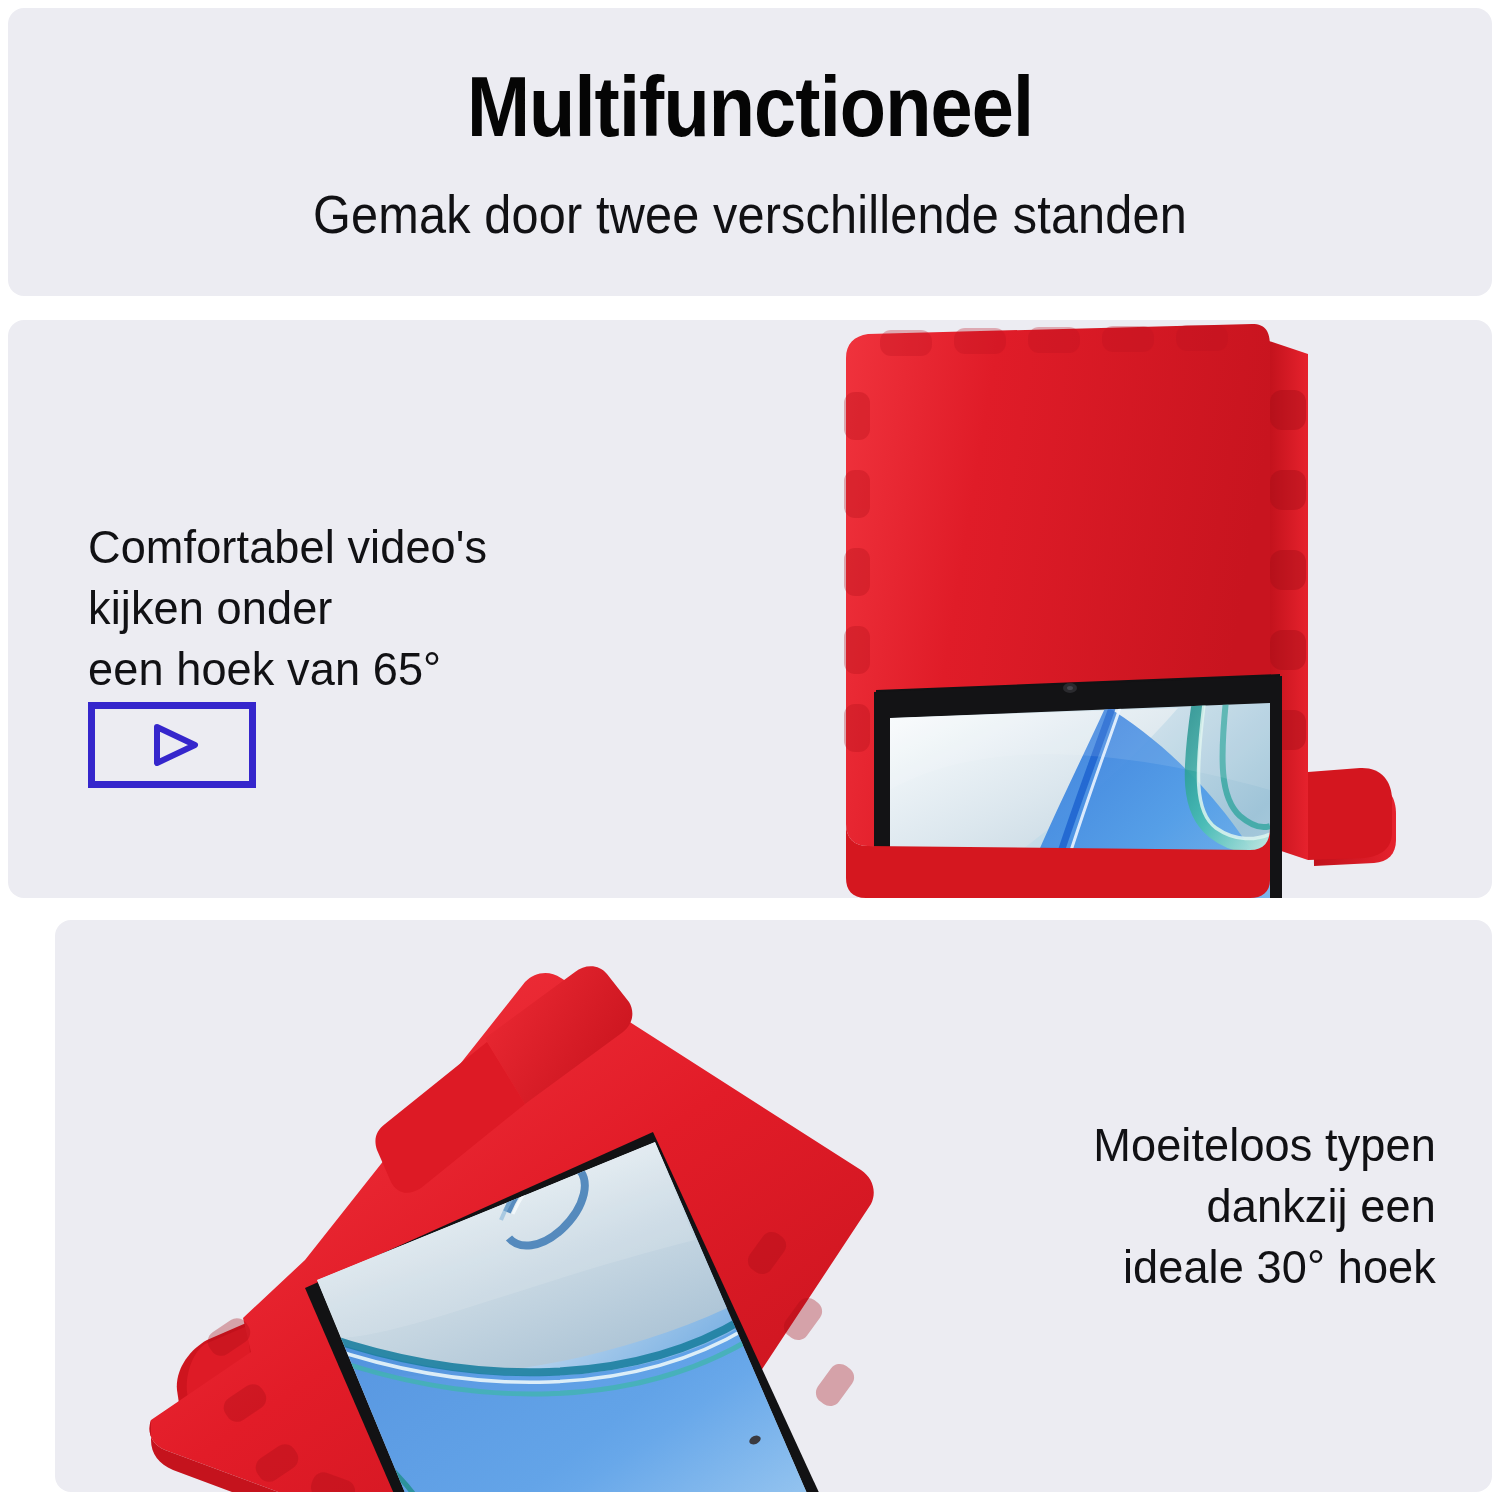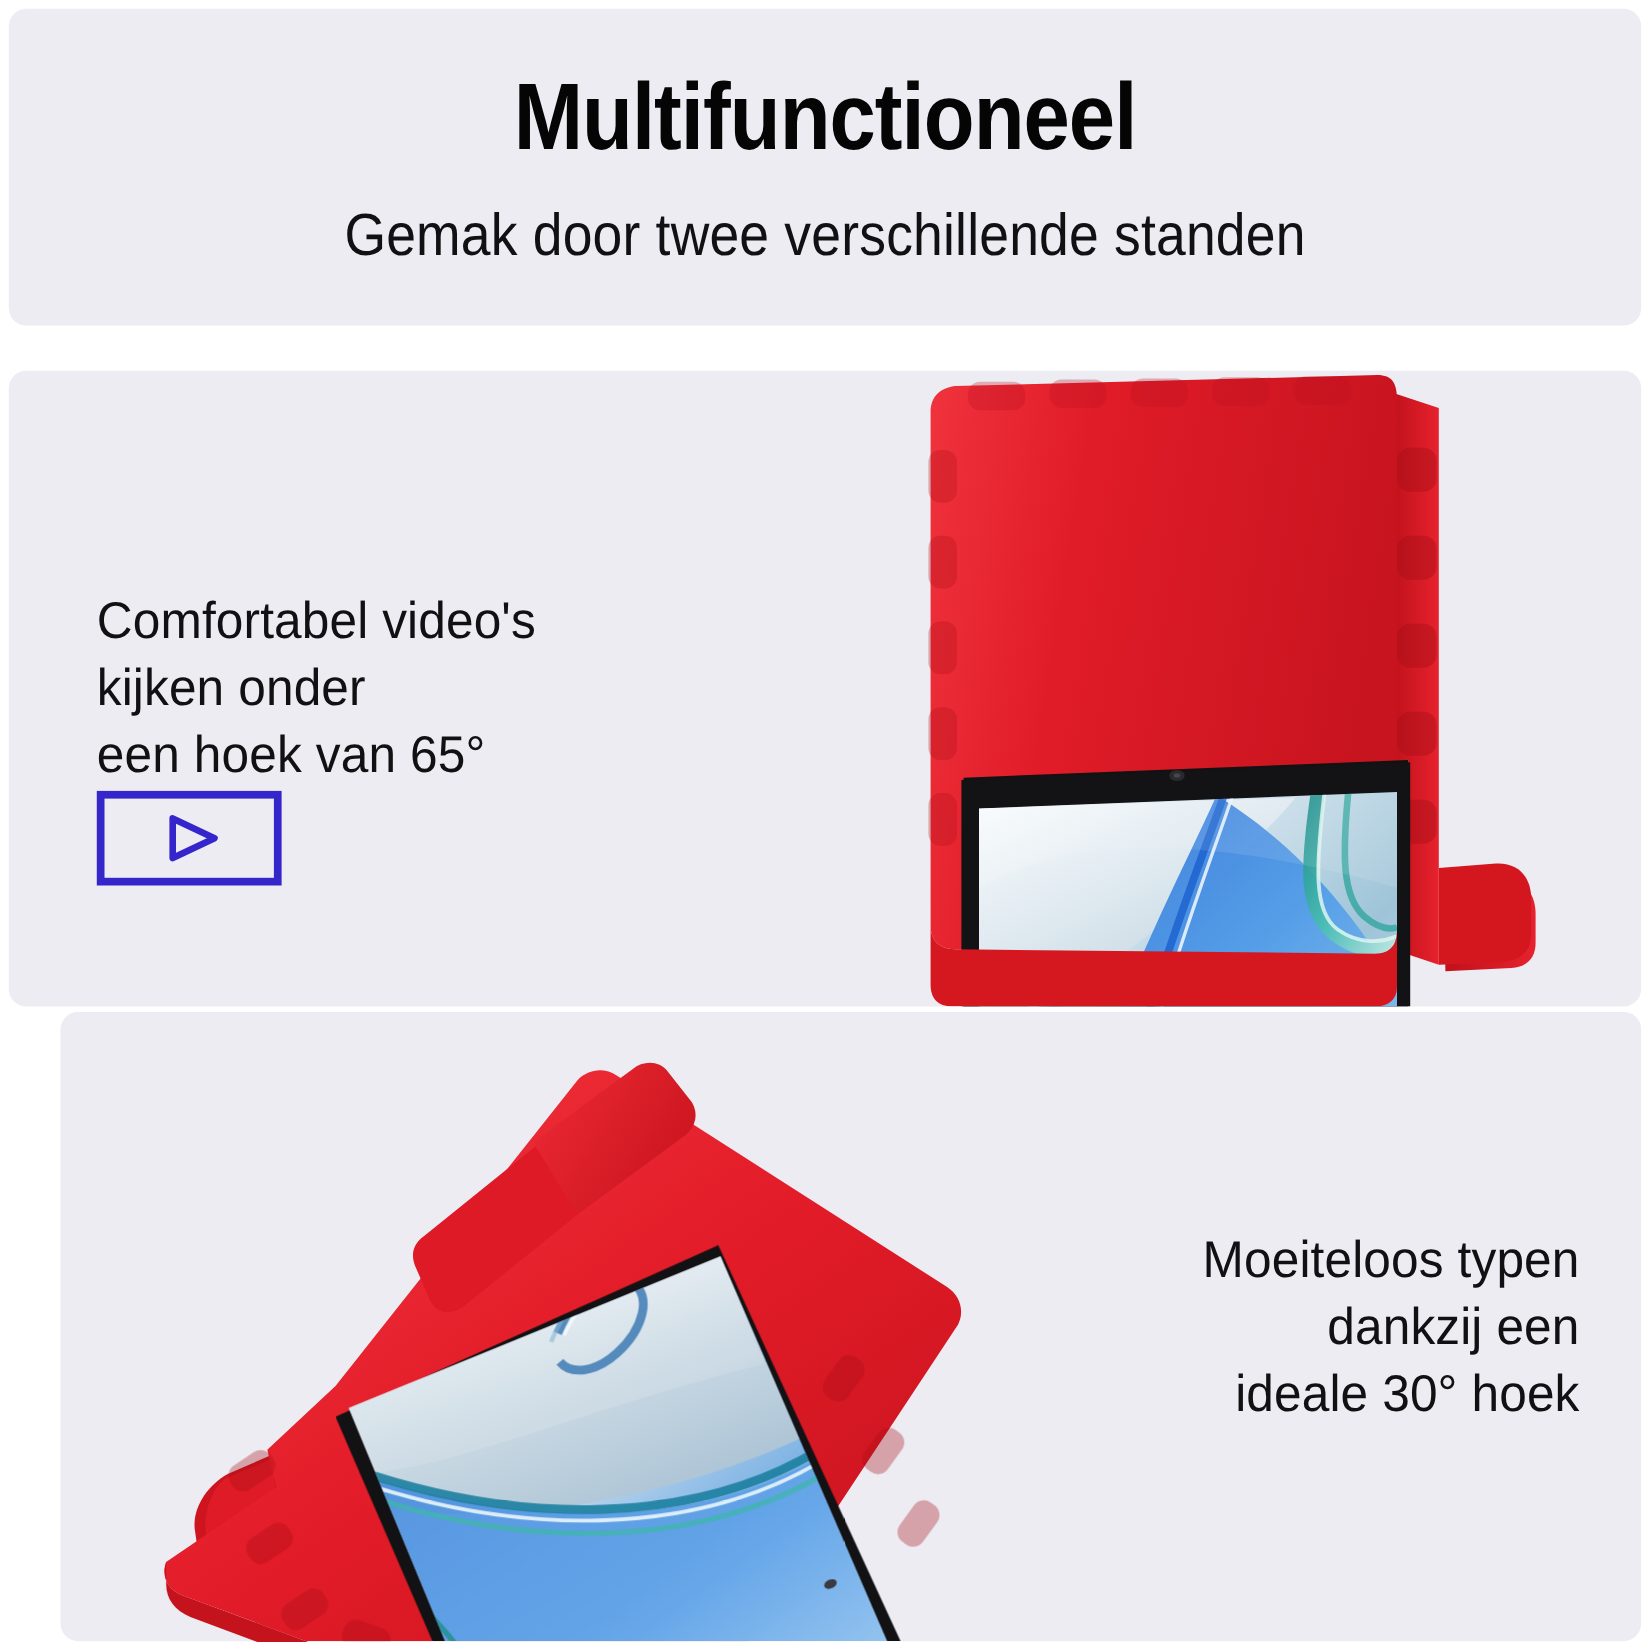--- a/index.html
+++ b/index.html
@@ -12,21 +12,21 @@
   .page{position:relative;width:1500px;height:1500px;background:#ffffff;}
 
   
   .panel{
     position:absolute;left:8px;right:8px;
     background:#ECECF2;
     border-radius:16px;
     overflow:hidden;
   }
   #panel-header{top:8px;height:288px;}
-  #panel-video {top:320px;height:578px;margin-top:17px;}
+  #panel-video {top:320px;height:578px;}
   #panel-type  {top:920px;height:572px;margin-left:47px;}
 
   
   .title{
     position:absolute;left:0;right:0;top:55px;
     text-align:center;
     font-size:86px;line-height:1.0;
     font-weight:700;
     color:#050505;
     font-stretch:condensed;

